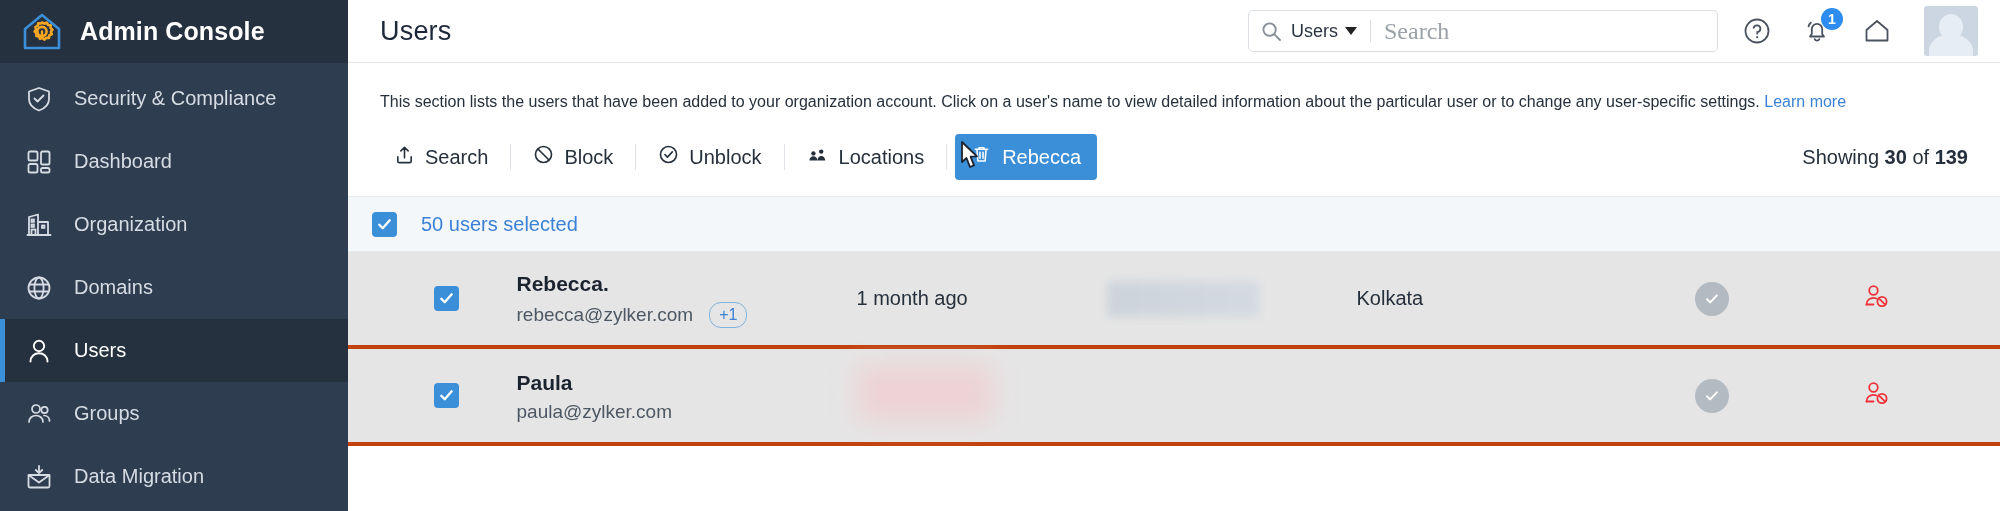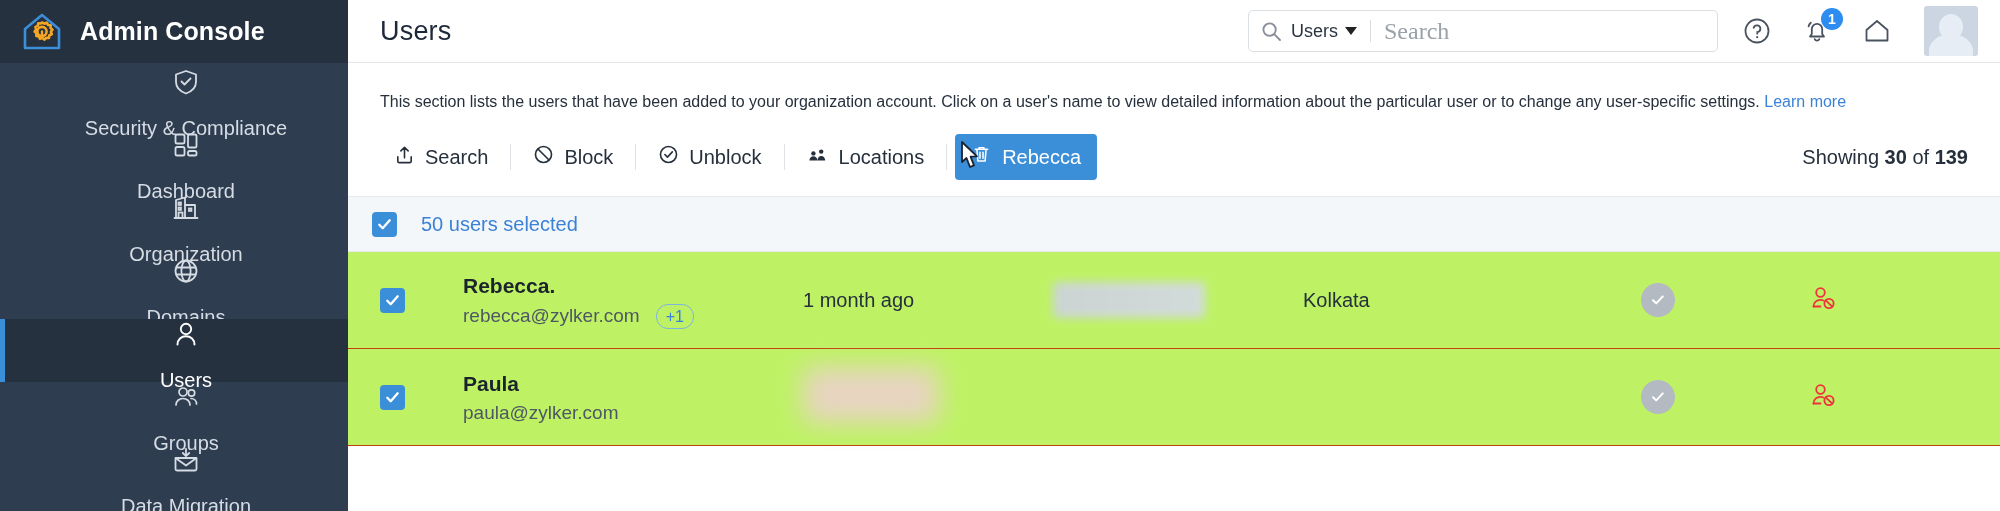--- a/index.html
+++ b/index.html
@@ -29,21 +29,20 @@
     white-space: nowrap;
   }
   .nav { flex: 1; padding-top: 4px; }
   .nav-item {
     height: 63px;
     display: flex; align-items: center;
     padding-left: 24px; gap: 20px;
     color: #d6dce4; font-size: 20px;
     position: relative; cursor: pointer;
     white-space: nowrap;
-    flex-direction: column;
   }
   .nav-item .nav-icon { width: 30px; height: 30px; flex: 0 0 30px;
      display: flex; align-items: center; justify-content: center; }
   .nav-item.active { background: #26313f; color: #ffffff; font-weight: 500; }
   .nav-item.active::before {
     content: ""; position: absolute; left: 0; top: 0; bottom: 0;
     width: 5px; background: #3b8ed8;
   }
   .nav-icon svg { display: block; }
 
@@ -124,22 +123,23 @@
 
   
   .select-bar {
     background:#f4f7fa; border-top:1px solid #e6eaee; border-bottom:1px solid #e6eaee;
     height: 56px; display:flex; align-items:center; padding-left: 24px; gap: 24px;
   }
   .select-bar-text { color:#3b82d6; font-size: 20px; cursor:pointer; }
 
   .row {
     height: 97px; display:flex; align-items:center;
-    background:#bef264; padding-left: 32px;
-    border-bottom: 1px solid #c2410c;
+    background:#e5e5e5; padding-left: 32px;
+    border-bottom: 4px solid #c2410c;
+    justify-content: center;
   }
   .cb {
     width: 25px; height: 25px; border-radius:4px; background:#3b8ed8;
     display:flex; align-items:center; justify-content:center; flex:0 0 25px; cursor:pointer;
   }
   .cb svg { display:block; }
   .col-name { width: 398px; padding-left: 58px; }
   .uname { font-size: 21px; font-weight: 700; color:#1b232e; line-height:1.35; }
   .umailrow { display:flex; align-items:center; gap: 16px; margin-top:4px; }
   .umail { font-size: 19px; color:#4e5864; }

